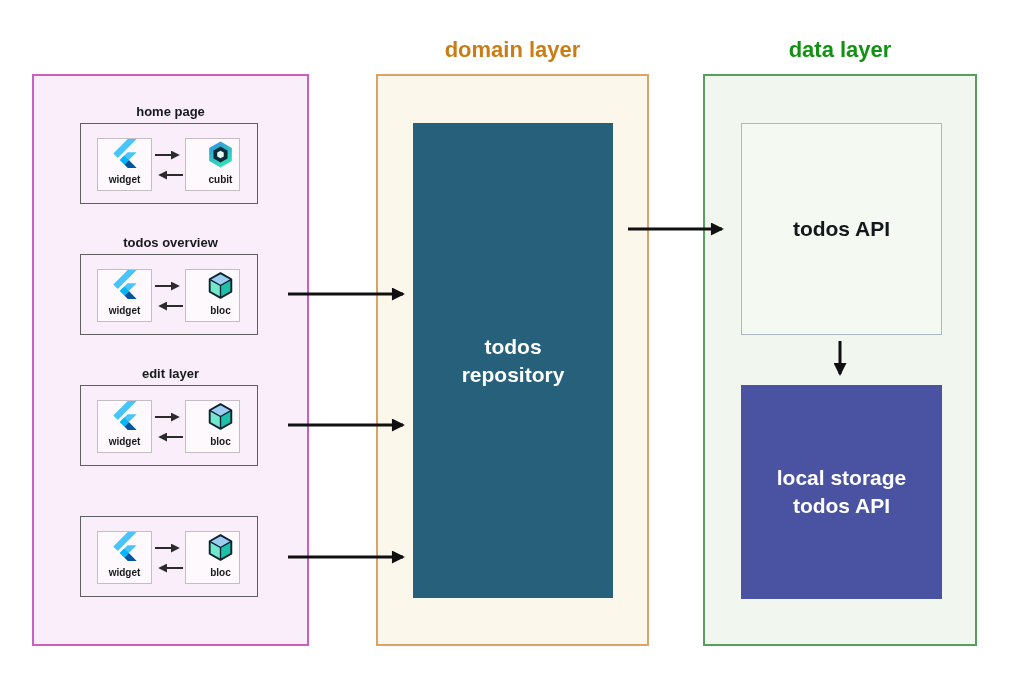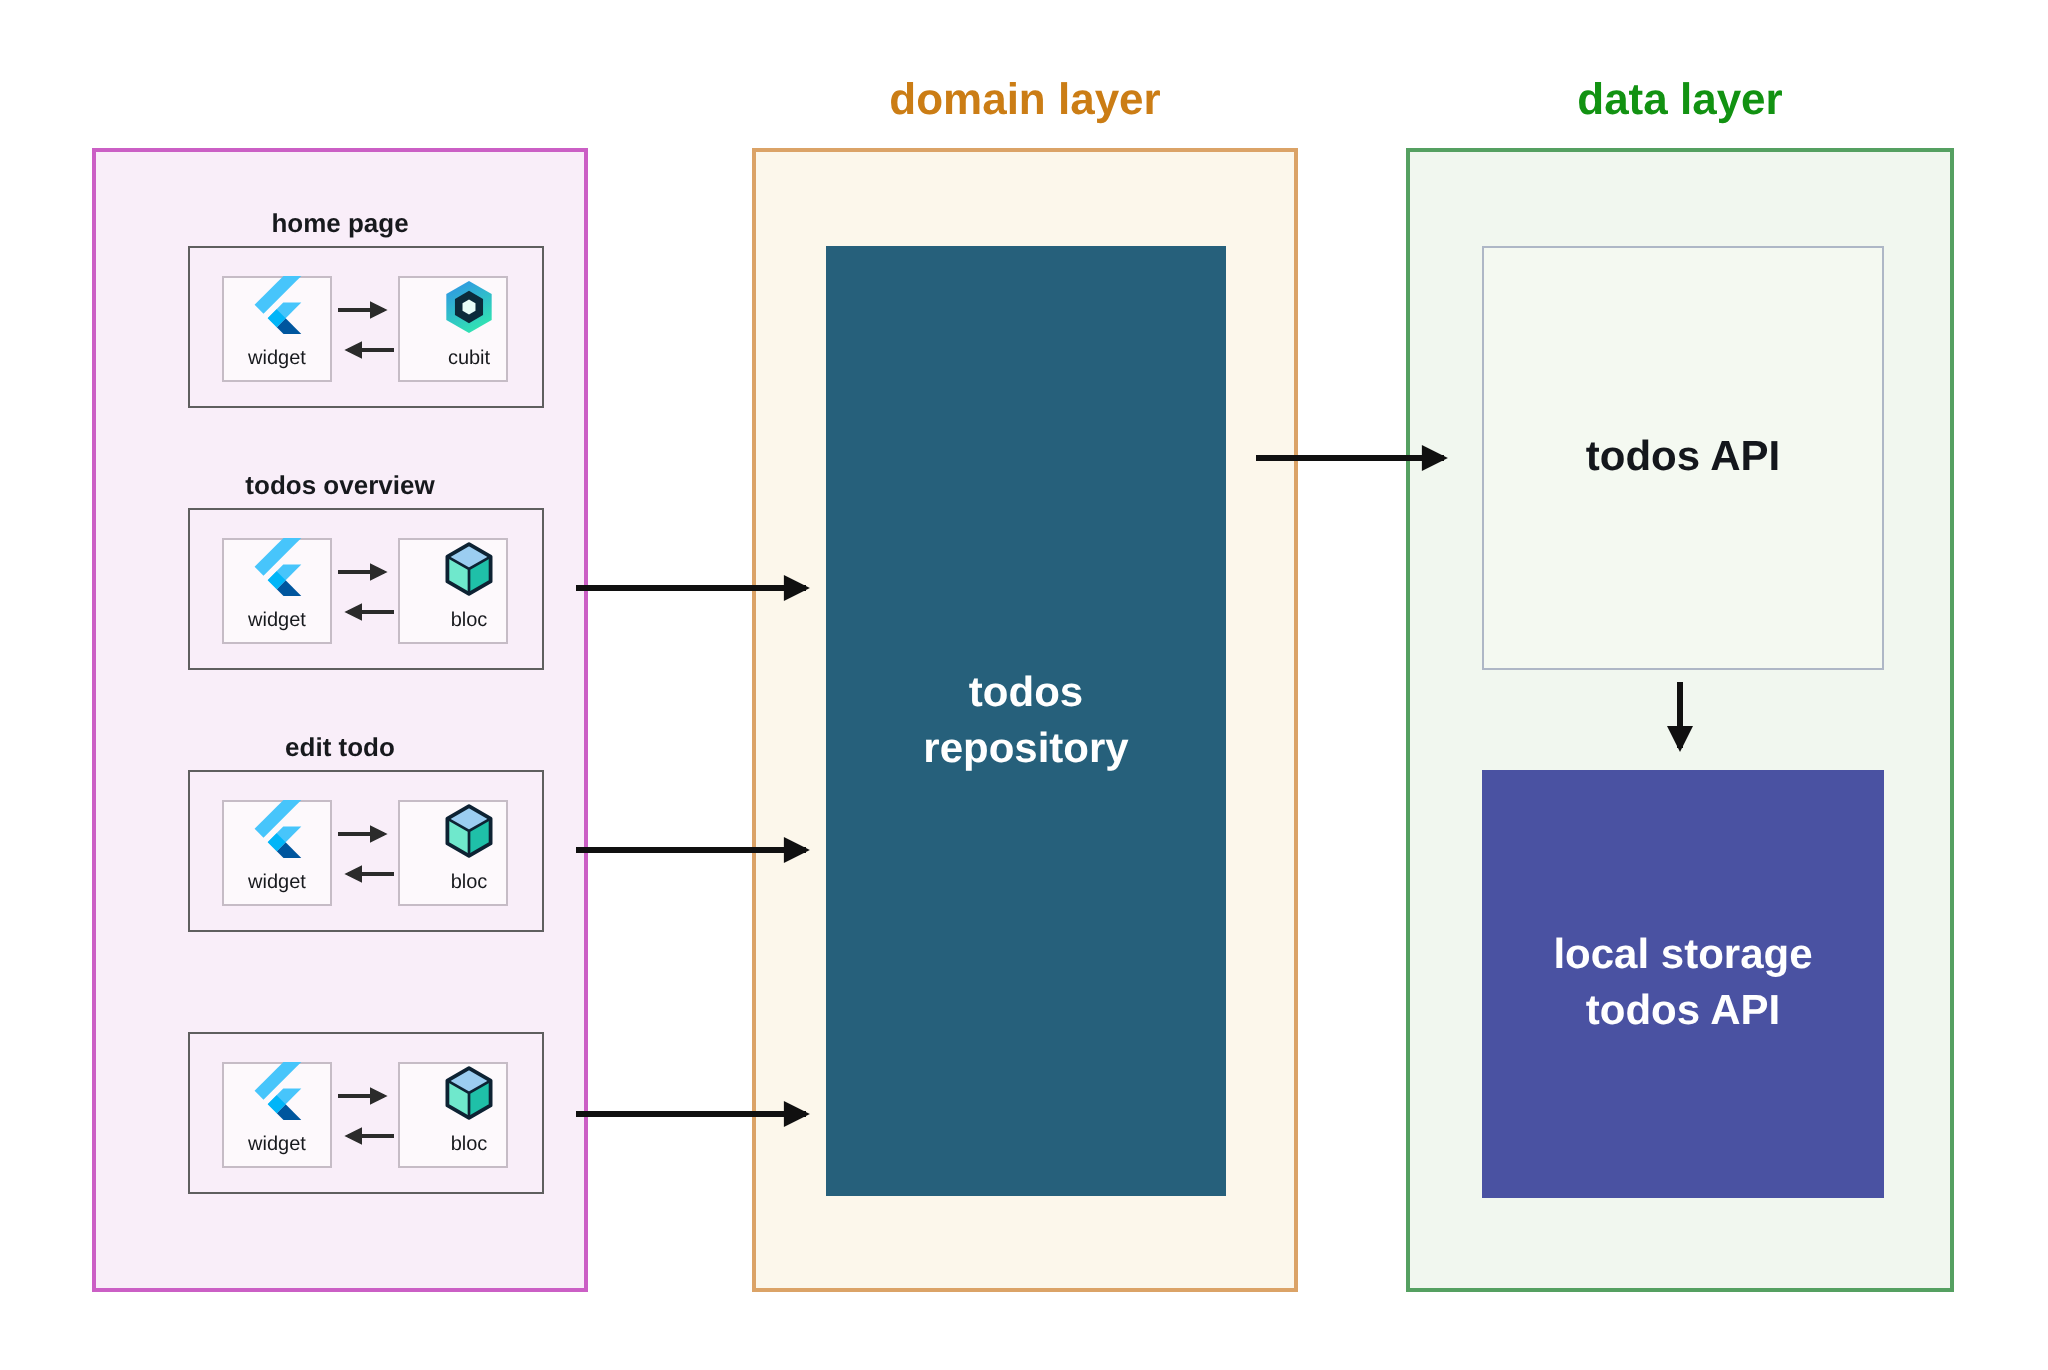--- a/index.html
+++ b/index.html
@@ -18,42 +18,42 @@
     font-size:22px;font-weight:bold;text-align:center;line-height:28px;
   }
   .title-feature{left:46px;width:277px;color:var(--c-feature-title,#b81cb8);}
   .title-domain{left:376px;width:273px;color:var(--c-domain-title,#cb7d15);}
   .title-data{left:703px;width:274px;color:var(--c-data-title,#129212);}
 
   .layer-box{
     position:absolute;top:74px;height:572px;
     box-sizing:border-box;border:2px solid;
   }
-  .box-feature{left:46px;width:248px;background:var(--c-feature-fill,#f9eef9);border-color:var(--c-feature-border,#cb5fc5);}
+  .box-feature{left:32px;width:277px;background:var(--c-feature-fill,#f9eef9);border-color:var(--c-feature-border,#cb5fc5);}
   .box-domain{left:376px;width:273px;background:var(--c-domain-fill,#fcf7eb);border-color:var(--c-domain-border,#dba367);}
   .box-data{left:703px;width:274px;background:var(--c-data-fill,#f1f7ef);border-color:var(--c-data-border,#55a061);}
 
   .feature-label{
     position:absolute;left:0;width:100%;text-align:center;
     font-size:13px;font-weight:bold;color:var(--c-label-text,#17191d);
   }
   .feature-card{
     position:absolute;left:46px;width:178px;height:81px;
     box-sizing:border-box;border:1.5px solid var(--c-card-border,#5f5f5f);
   }
   .tile{
     position:absolute;top:14px;width:55px;height:53px;
     box-sizing:border-box;border:1px solid var(--c-tile-border,#c6bcc6);
     background:var(--c-tile-fill,#fdf9fc);
     display:flex;flex-direction:column;align-items:center;justify-content:flex-end;
     padding-bottom:5px;gap:3px;
   }
   .tile-widget{left:16px;}
   .tile-logic{left:104px;padding-left:16px;}
-  .tile-label{font-size:10px;font-weight:normal;color:var(--c-label-text,#17191d);line-height:10px;}
+  .tile-label{font-size:10px;font-weight:bold;color:var(--c-label-text,#17191d);line-height:10px;}
   .mini-arrows{
     position:absolute;left:72px;top:25px;width:32px;height:32px;
     display:flex;flex-direction:column;justify-content:space-between;
   }
   .repo-box{
     position:absolute;left:35px;top:47px;width:200px;height:475px;
     background:var(--c-repository-fill,#26607b);
     color:var(--c-repository-text,#ffffff);
     display:flex;flex-direction:column;align-items:center;justify-content:center;
     font-size:21px;font-weight:bold;line-height:1.32;text-align:center;
@@ -161,21 +161,21 @@
             <polygon points="10,27 50,50 50,96 10,73" fill="#6fe8cc"></polygon>
             <polygon points="90,27 50,50 50,96 90,73" fill="#1fc0a8"></polygon>
             <polygon points="50,4 90,27 90,73 50,96 10,73 10,27" fill="none" stroke="#0d2233" stroke-width="7" stroke-linejoin="round"></polygon>
             <path d="M10,27 L50,50 L90,27 M50,50 L50,96" fill="none" stroke="#0d2233" stroke-width="5"></path>
           </svg>
         </span>
         <span class="tile-label">bloc</span>
       </div>
     </div>
 
-    <div class="feature-label" style="top:290px">edit todo</div>
+    <div class="feature-label" style="top:290px">edit layer</div>
     <div class="feature-card" style="top:309px">
       <div class="tile tile-widget">
         <span>
           <svg width="24" height="29" viewBox="0 0 256 317">
             <path fill="#47c5fb" d="M157.67 0L0 157.67l48.8 48.8L255.27 0z"></path>
             <path fill="#47c5fb" d="M156.57 145.4l-84.42 84.42 48.98 49.72 48.71-48.71 85.42-85.43z"></path>
             <path fill="#00569e" d="M121.13 279.53l37.08 37.08h97.05l-85.42-85.79z"></path>
             <path fill="#00b5f8" d="M71.6 230.36l48.8-48.8 49.42 49.26-48.68 48.71z"></path>
           </svg>
         </span>

